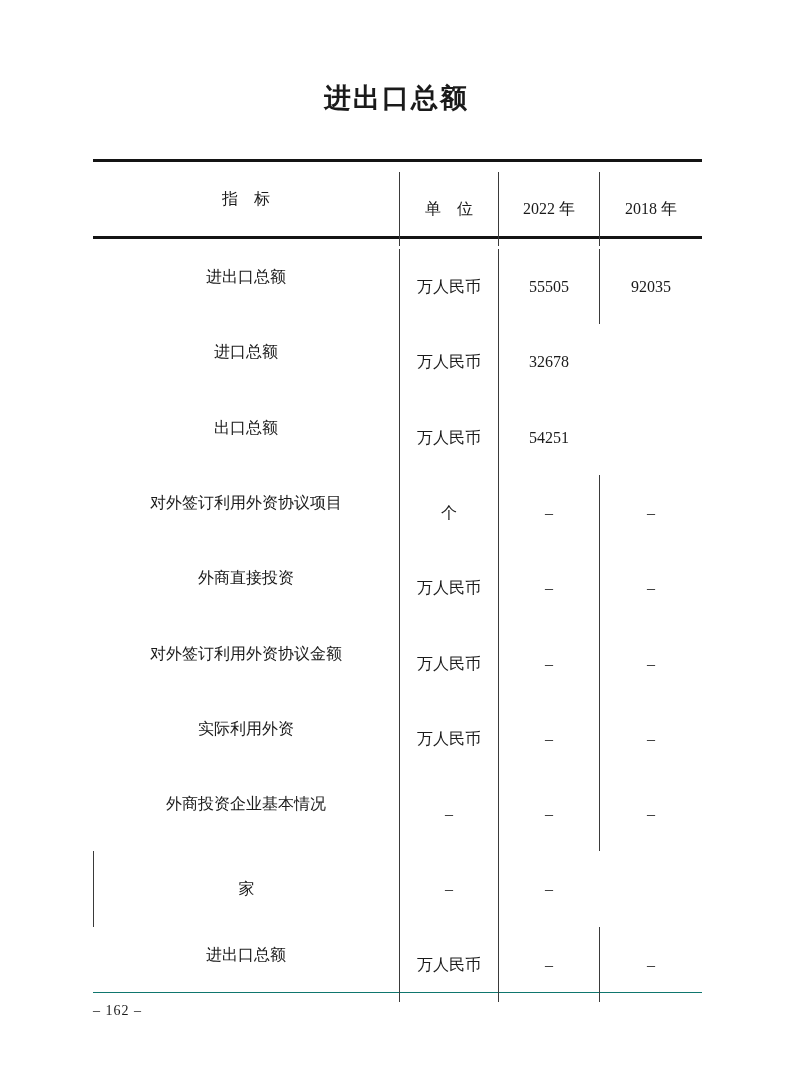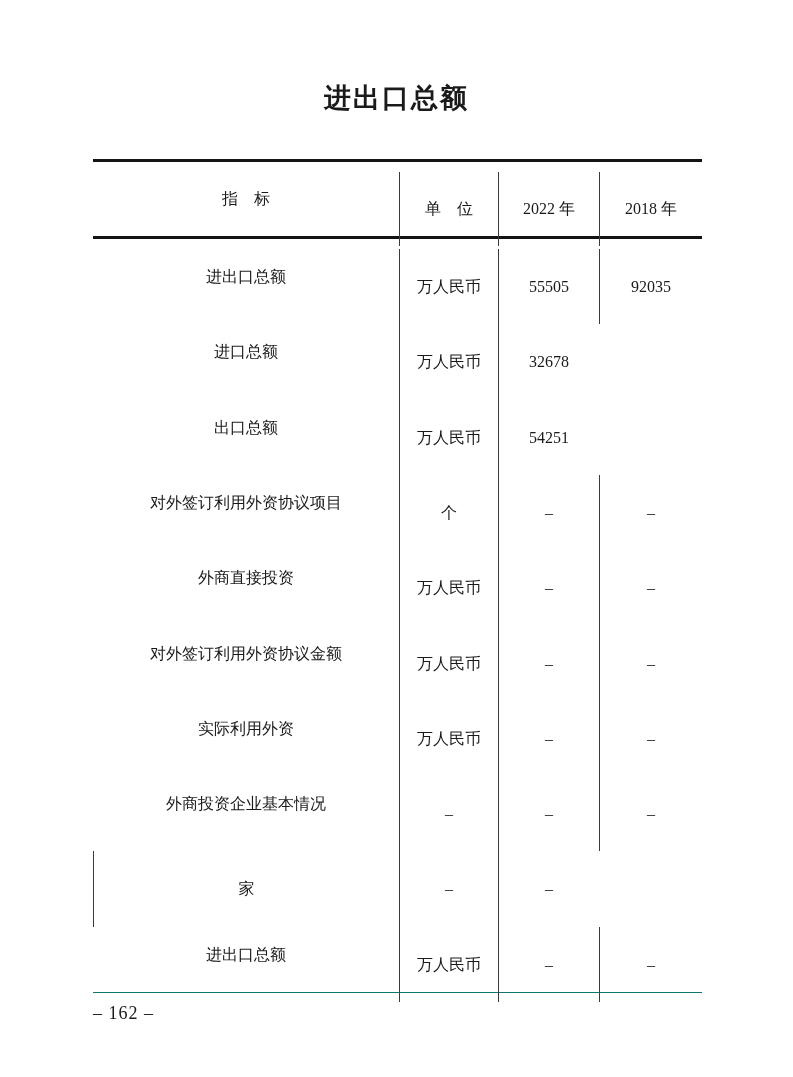--- a/index.html
+++ b/index.html
@@ -58,21 +58,21 @@
     box-sizing: border-box;
   }
   .cell.vline {
     border-left: 1px solid #3a3a3a;
     margin-top: 20px;
   }
   .page-number {
     position: absolute;
     left: 93px;
     top: 1003px;
-    font-size: 18px;
+    font-size: 14px;
     letter-spacing: 1px;
   }
 </style>
 </head>
 <body>
 
 <div class="page">
 
   <div class="title">进出口总额</div>
 

